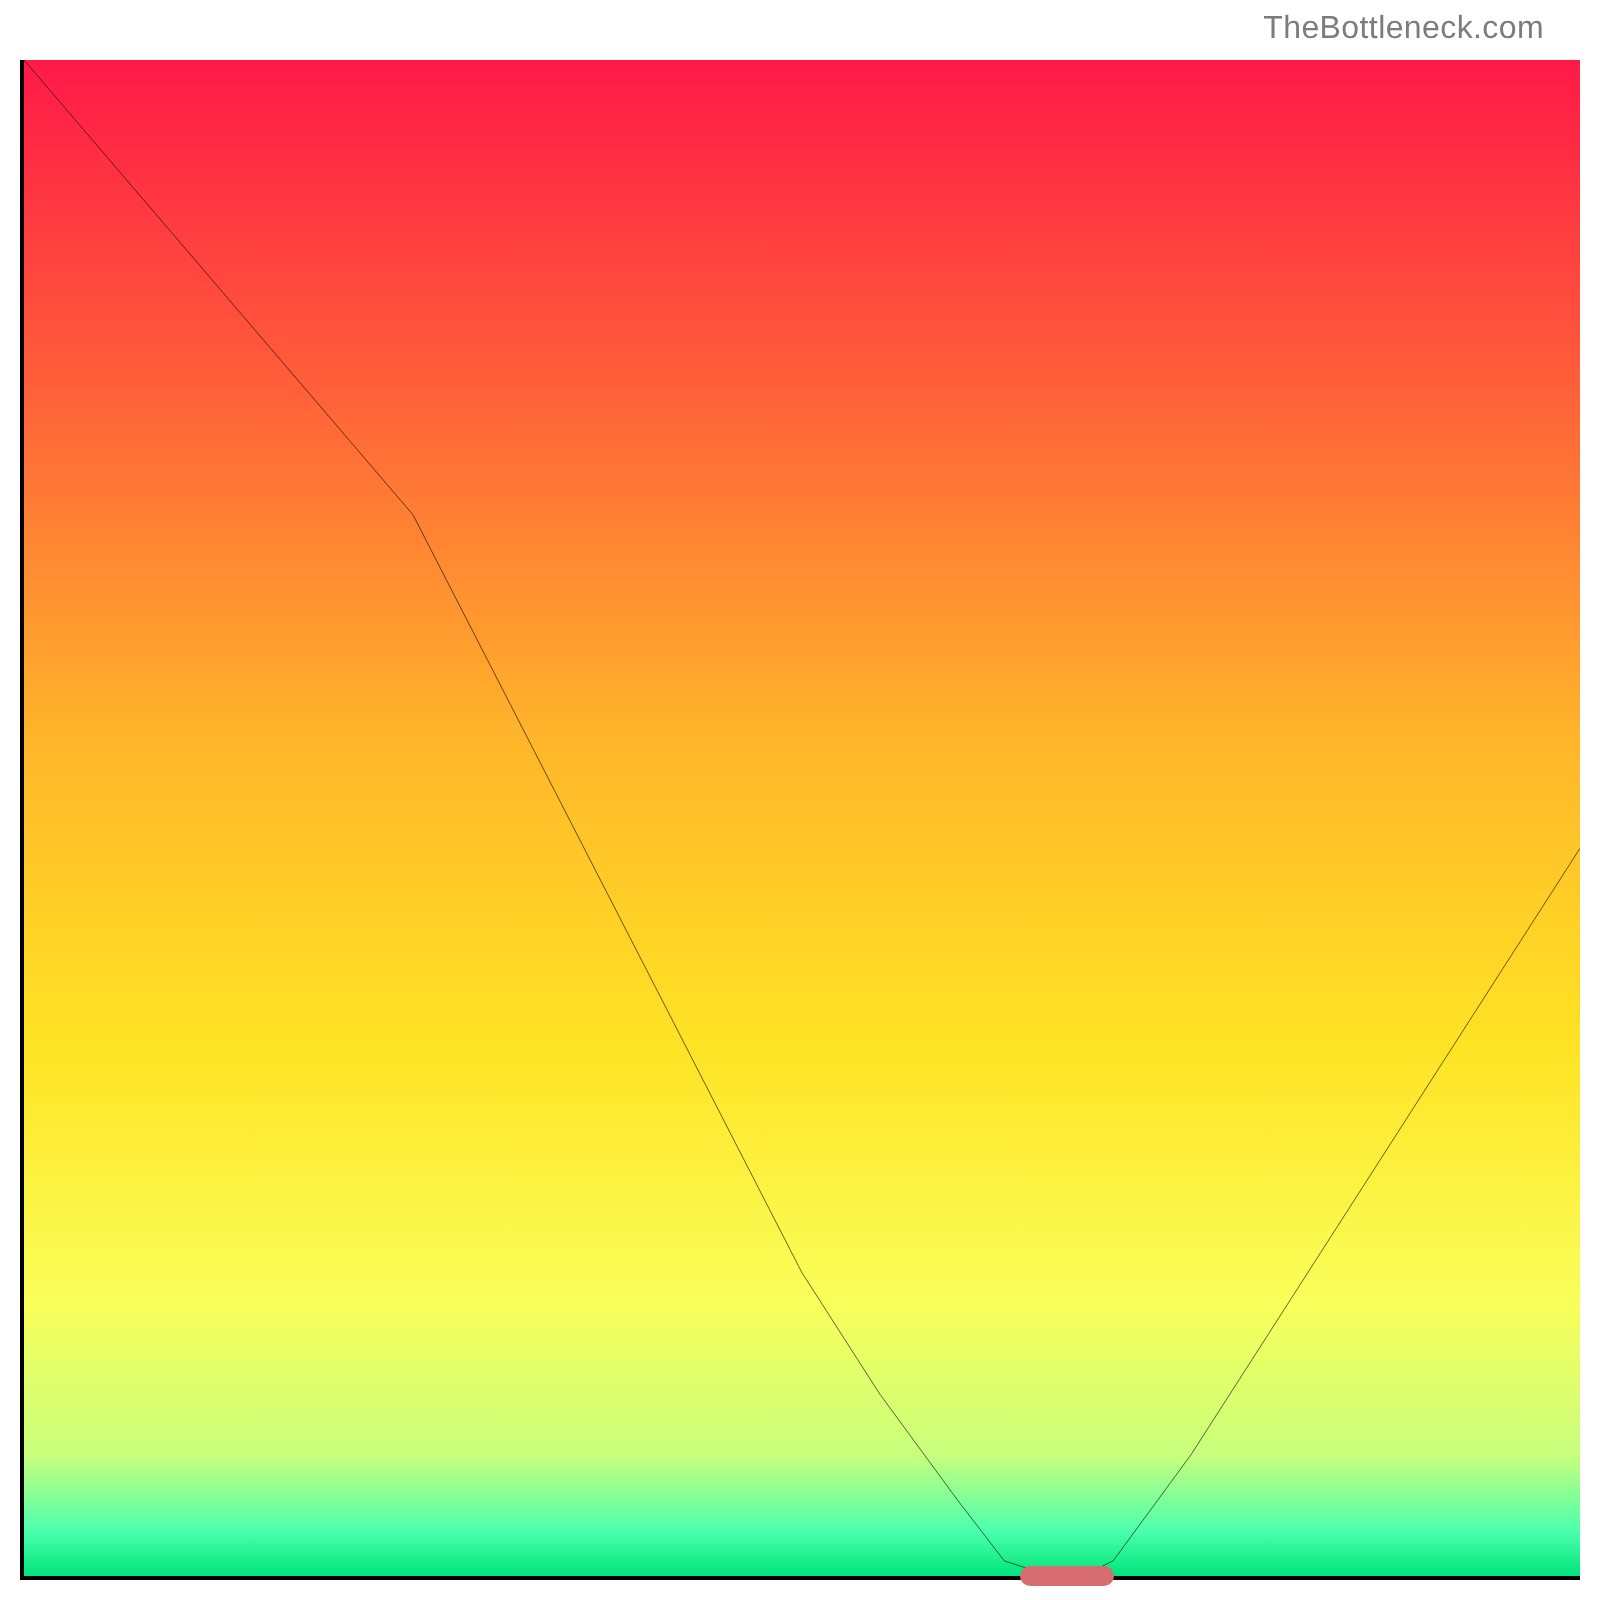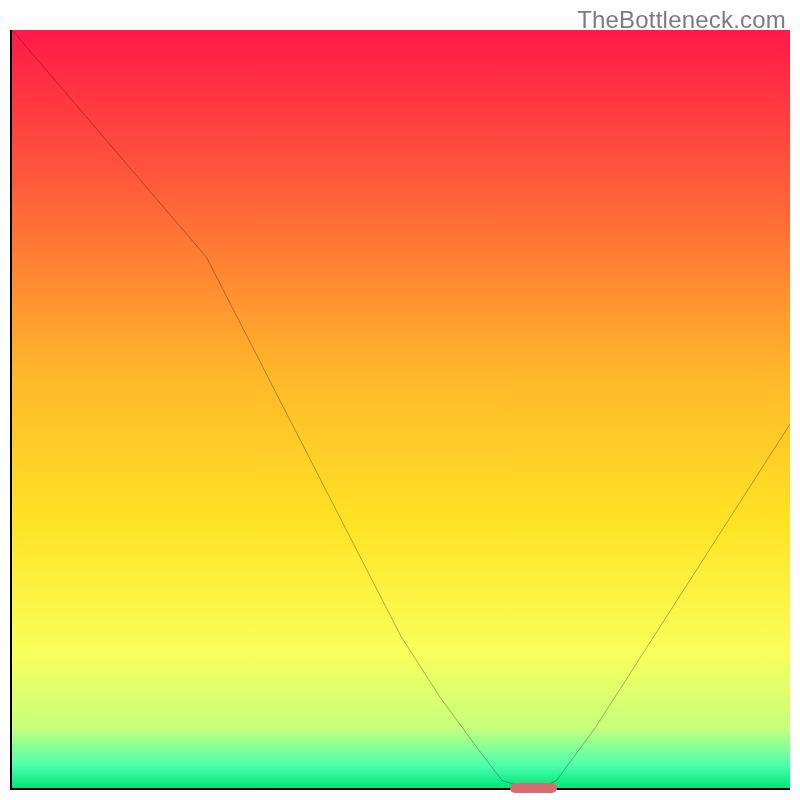--- a/index.html
+++ b/index.html
@@ -24,22 +24,22 @@
   .gradient-bg {
     position: absolute;
     left: 0;
     top: 0;
     width: 100%;
     height: 100%;
   }
   .attribution {
     position: absolute;
     top: 6px;
-    right: 14px;
-    font-size: 24px;
+    right: 28px;
+    font-size: 16px;
     color: #7c7c7c;
     font-weight: 500;
     letter-spacing: 0.2px;
   }
   .curve-svg {
     position: absolute;
     left: 0;
     top: 0;
     width: 100%;
     height: 100%;

